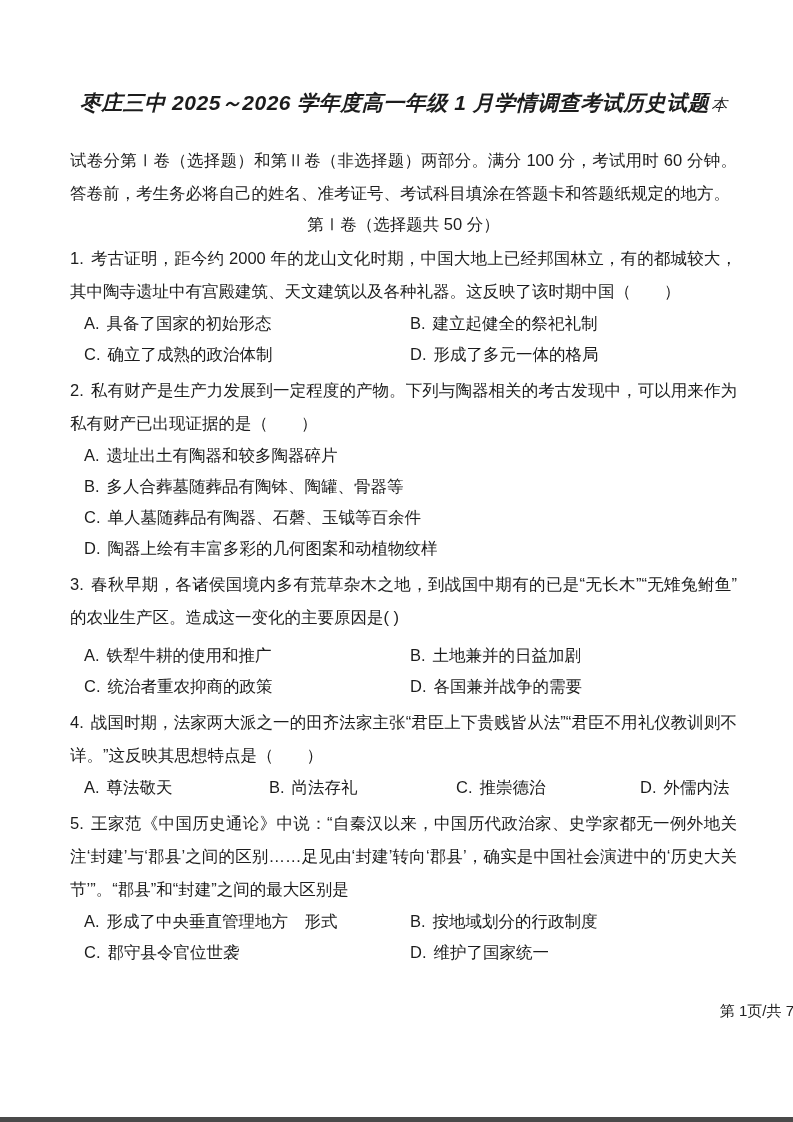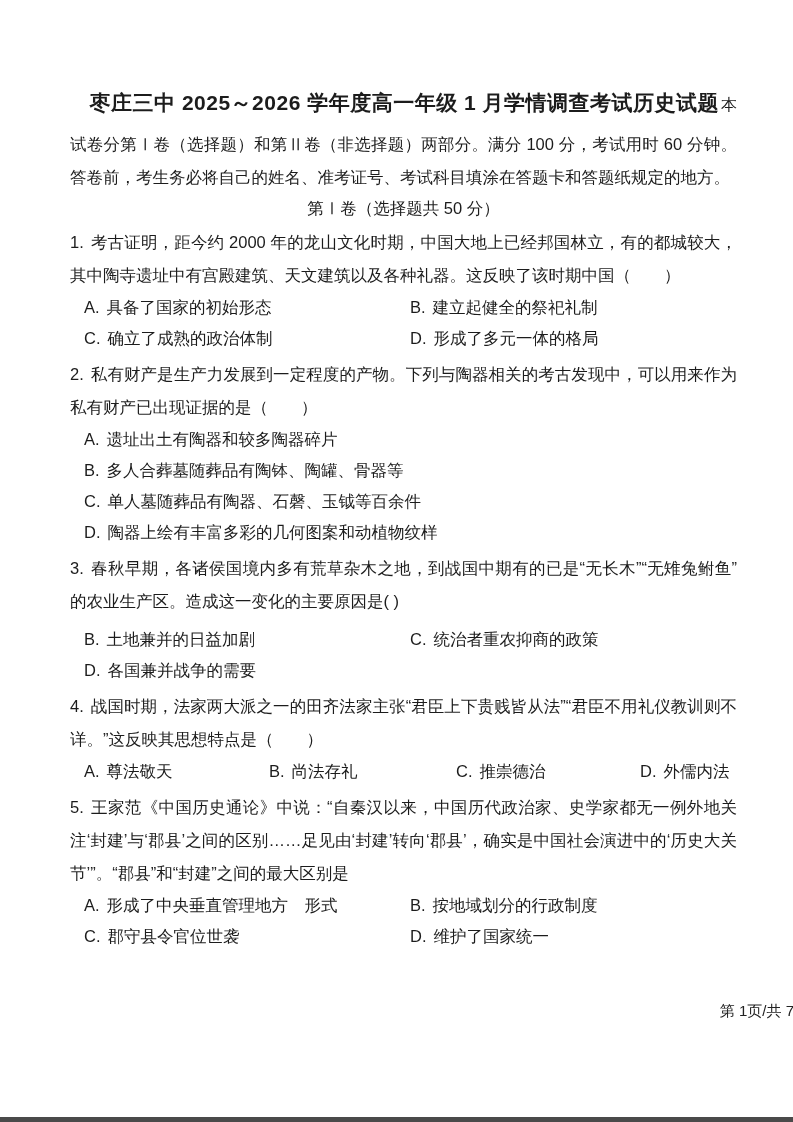--- a/index.html
+++ b/index.html
@@ -6,21 +6,21 @@
   html,body { background:#ffffff; }
   body {
     width:793px; height:1122px;
     position:relative; overflow:hidden;
     font-family:"Liberation Sans", sans-serif;
     color:#1c1c1c;
     -webkit-font-smoothing:antialiased;
   }
   .page { padding:88px 56px 0 70px; }
 
-  .title-line { text-align:right; line-height:30px; margin-bottom:8px; white-space:nowrap; }
+  .title-line { text-align:center; line-height:30px; margin-bottom:24px; white-space:nowrap;font-style:italic; }
   .title-text { font-size:21px; font-weight:700; letter-spacing:0.5px; }
   .title-suffix { font-size:16px; font-weight:400; margin-left:2px; }
 
   .para { font-size:16.5px; line-height:33px; text-align:justify; }
 
   .section-heading { text-align:center; font-size:16.5px; line-height:28px; }
 
   .question { margin-top:4px; }
   .stem { font-size:16.5px; line-height:33px; text-align:justify; }
   .qnum { margin-right:7px; }
@@ -82,20 +82,21 @@
       <span class="opt"><span class="opt-label">C.</span><span class="opt-text">单人墓随葬品有陶器、石磬、玉钺等百余件</span></span>
       <span class="opt"><span class="opt-label">D.</span><span class="opt-text">陶器上绘有丰富多彩的几何图案和动植物纹样</span></span>
     </div>
   </div>
 
   <div class="question">
     <div class="stem">
       <span class="qnum">3.</span><span>春秋早期，各诸侯国境内多有荒草杂木之地，到战国中期有的已是“无长木”“无雉兔鲋鱼”的农业生产区。造成这一变化的主要原因是( )</span>
     </div>
     <div class="opts-2col" style="margin-top:6px;">
+      <span class="opt"><span class="opt-label">A.</span><span class="opt-text">铁犁牛耕的使用和推广</span></span>
       <span class="opt"><span class="opt-label">B.</span><span class="opt-text">土地兼并的日益加剧</span></span>
       <span class="opt"><span class="opt-label">C.</span><span class="opt-text">统治者重农抑商的政策</span></span>
       <span class="opt"><span class="opt-label">D.</span><span class="opt-text">各国兼并战争的需要</span></span>
     </div>
   </div>
 
   <div class="question">
     <div class="stem">
       <span class="qnum">4.</span><span>战国时期，法家两大派之一的田齐法家主张“君臣上下贵贱皆从法”“君臣不用礼仪教训则不详。”这反映其思想特点是（　　）</span>
     </div>

